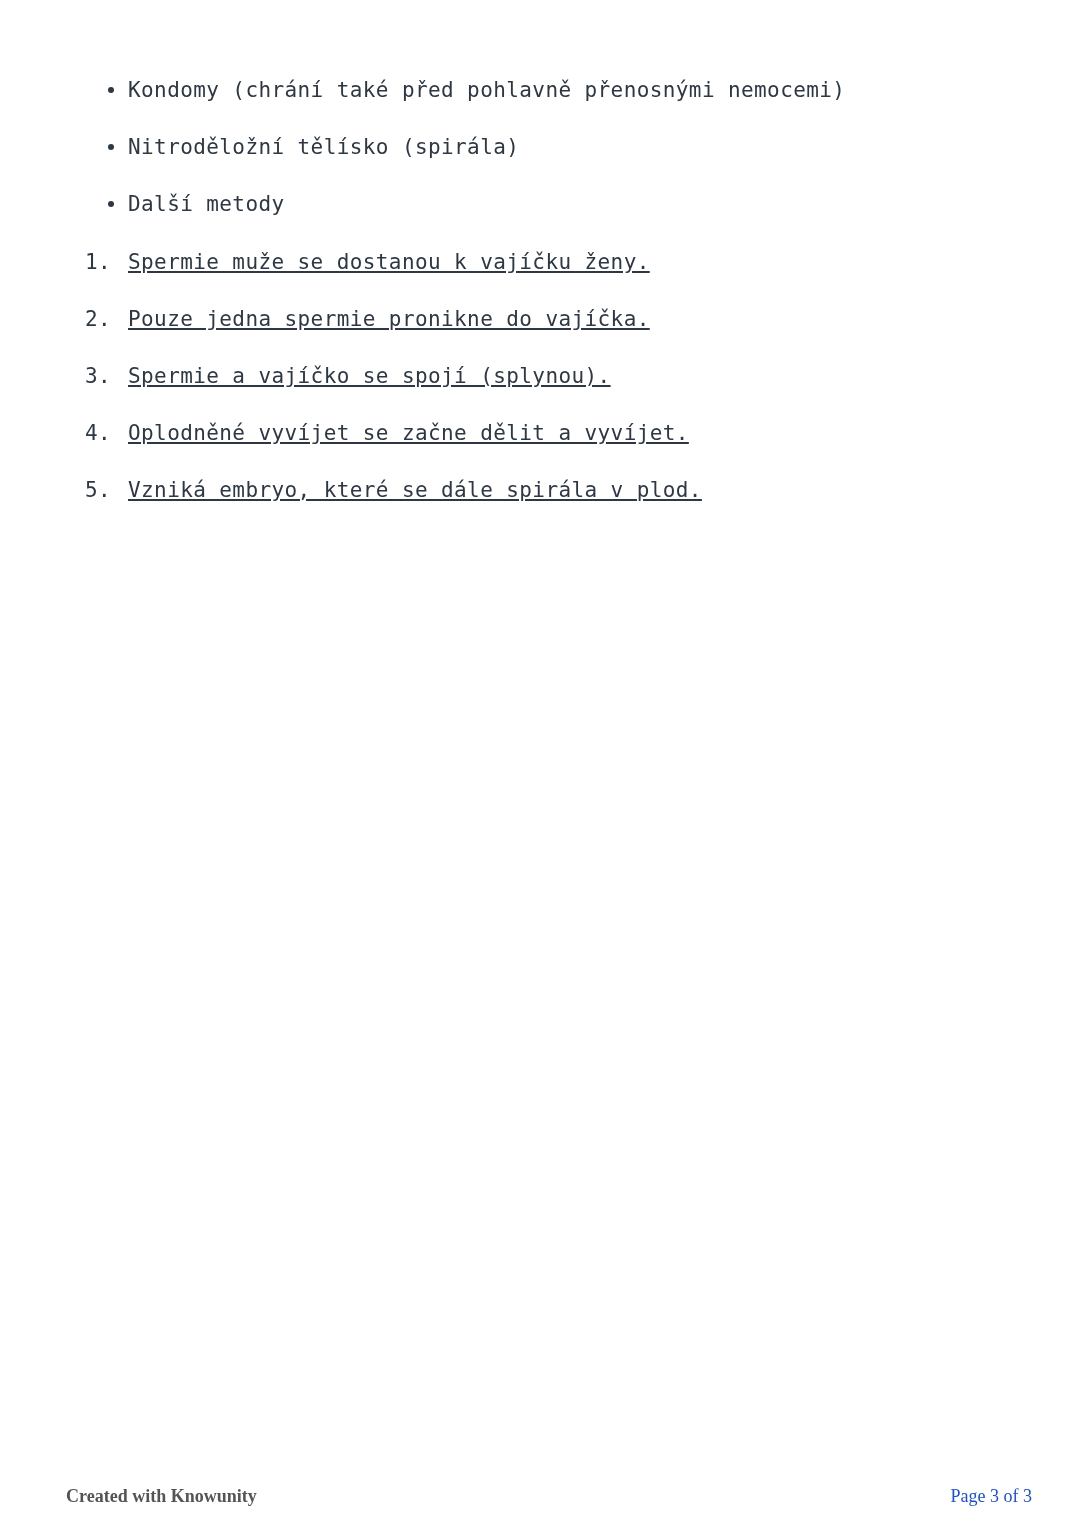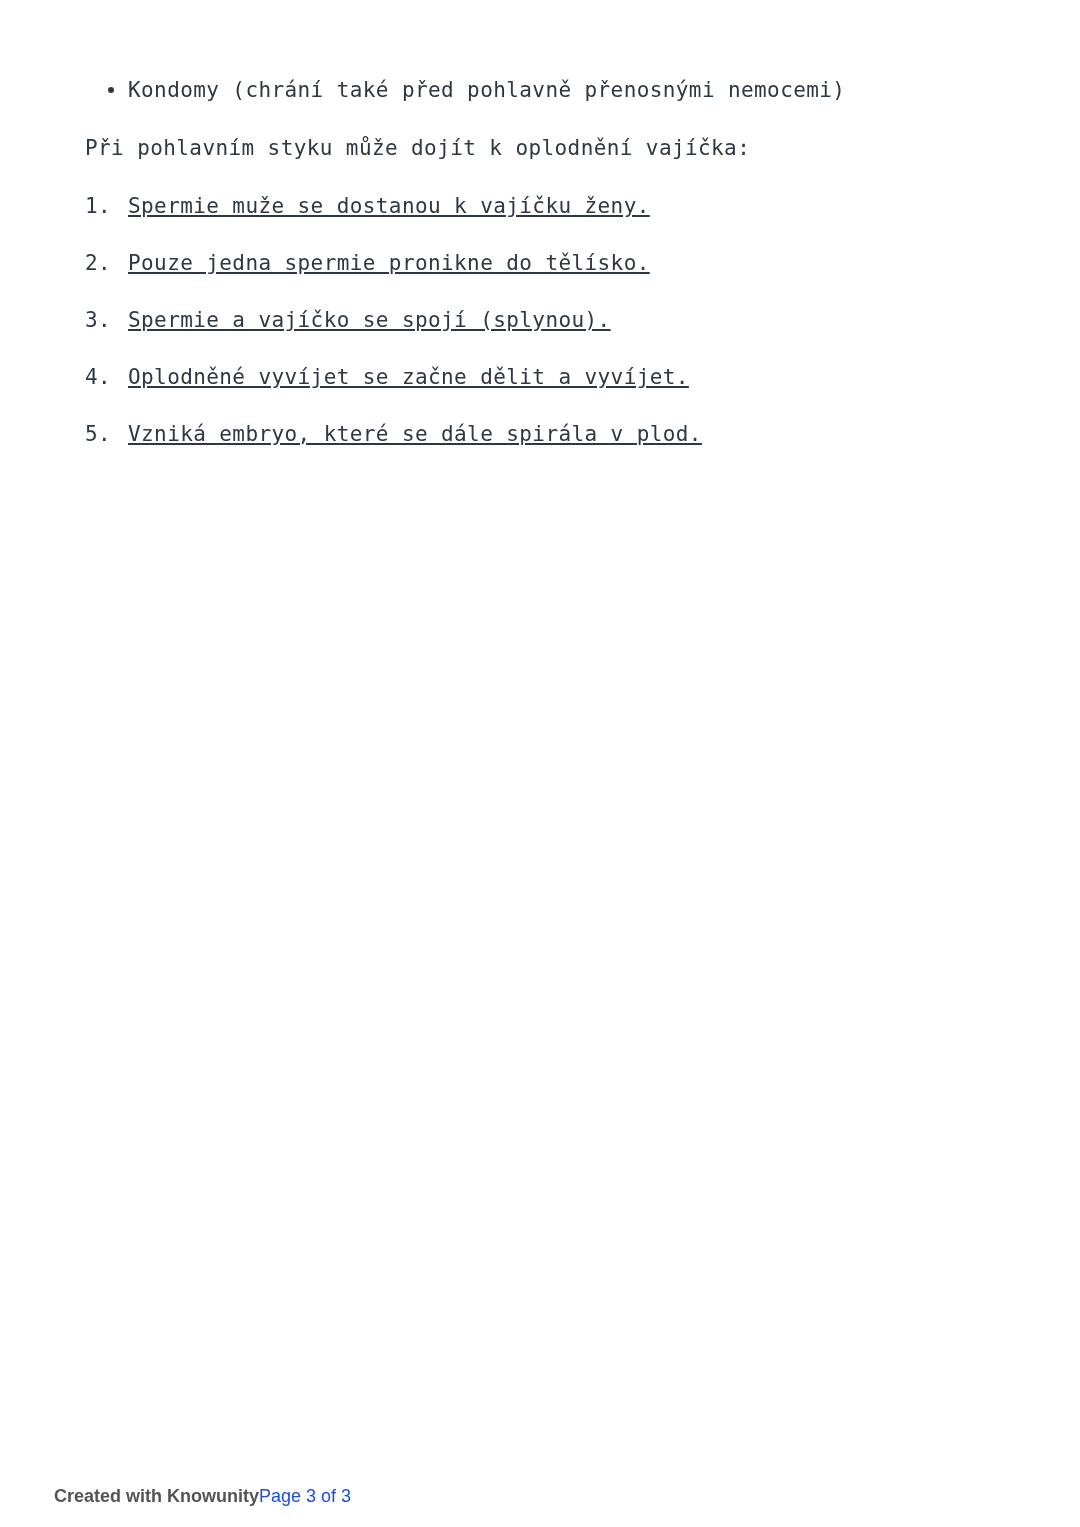--- a/index.html
+++ b/index.html
@@ -73,56 +73,64 @@
     margin-bottom: 29px;
   }
   .step-num {
     flex: 0 0 43px;
     width: 43px;
   }
   .step-text { flex: 1; text-decoration: underline; }
   
   .footer {
     position: absolute;
-    left: 54px;
+    left: 66px;
     right: 48px;
     top: 1486px;
     display: flex;
+    justify-content: space-between;
     align-items: baseline;
-    font-family: Liberation Sans, sans-serif;
+    font-family: Liberation Serif, serif;
     font-size: 18px;
     color: #545454;
   }
   .footer-left { font-weight: 700; }
   .footer-right { color: #1d4ed8; }
 </style>
 </head>
 <body>
 
 <div class="page">
   <main class="content">
 
     <ul class="bullets">
       <li>
         <span class="bullet-dot"></span>
         <span>Kondomy (chrání také před pohlavně přenosnými nemocemi)</span>
       </li>
+      <li>
+        <span class="bullet-dot"></span>
+        <span>Nitroděložní tělísko (spirála)</span>
+      </li>
+      <li>
+        <span class="bullet-dot"></span>
+        <span>Další metody</span>
+      </li>
     </ul>
 
 
-    <p class="intro">Při pohlavním styku může dojít k oplodnění vajíčka:</p>
 
     <ol class="steps">
       <li>
         <span class="step-num">1.</span>
         <span class="step-text">Spermie muže se dostanou k vajíčku ženy.</span>
       </li>
       <li>
         <span class="step-num">2.</span>
-        <span class="step-text">Pouze jedna spermie pronikne do tělísko.</span>
+        <span class="step-text">Pouze jedna spermie pronikne do vajíčka.</span>
       </li>
       <li>
         <span class="step-num">3.</span>
         <span class="step-text">Spermie a vajíčko se spojí (splynou).</span>
       </li>
       <li>
         <span class="step-num">4.</span>
         <span class="step-text">Oplodněné vyvíjet se začne dělit a vyvíjet.</span>
       </li>
       <li>

